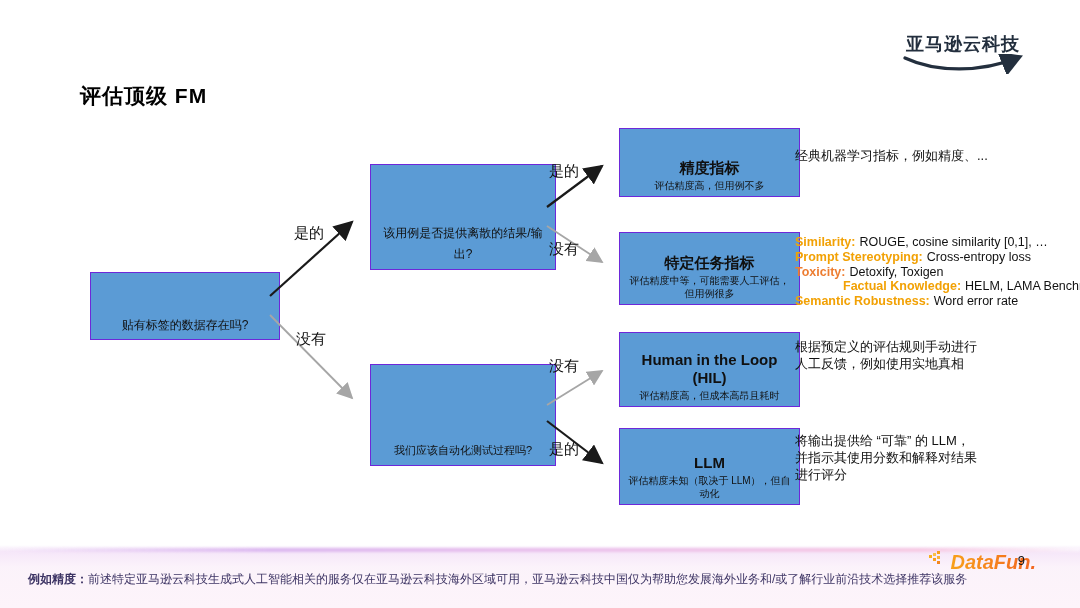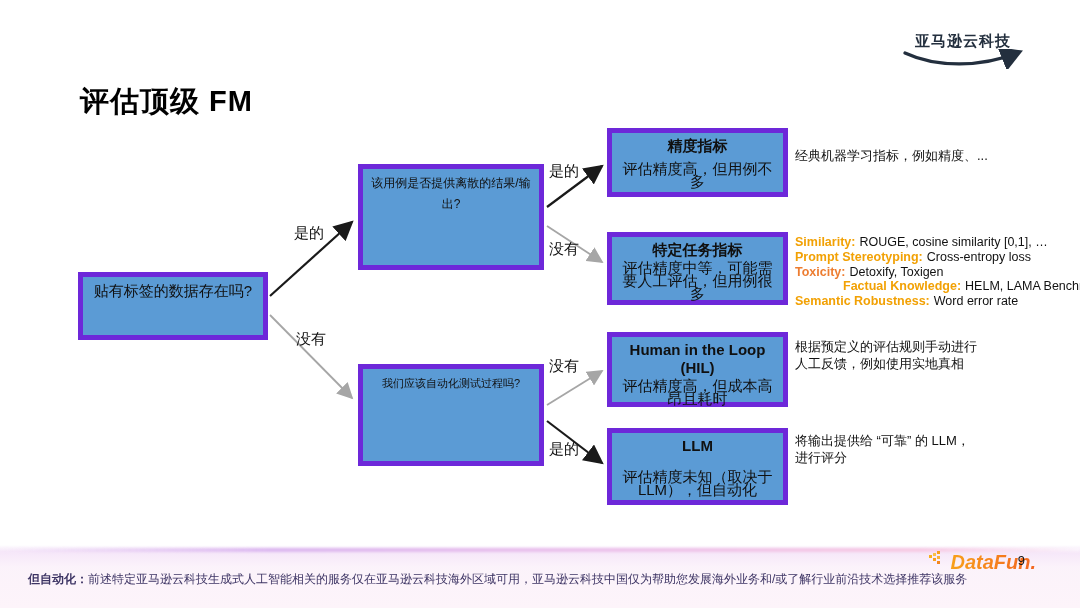--- a/index.html
+++ b/index.html
@@ -4,42 +4,42 @@
 <style>
   html,body{margin:0;padding:0;background:#e8e8e8;}
   .slide{
     position:relative; width:1080px; height:608px; background:#ffffff;
     overflow:hidden; font-family:"Liberation Sans","DejaVu Sans",sans-serif;
     color:#111;
   }
   
   .slide-title{
     position:absolute; left:80px; top:82px;
-    font-size:29px; font-weight:bold; color:#000; letter-spacing:1px;
+    font-size:21px; font-weight:bold; color:#000; letter-spacing:1px;
   }
   .brand{
     position:absolute; right:42px; top:32px; width:150px; text-align:center;
   }
-  .brand-name{ font-size:15px; font-weight:bold; color:#232F3E; letter-spacing:1px; }
+  .brand-name{ font-size:18px; font-weight:bold; color:#232F3E; letter-spacing:1px; }
   .brand-smile{ display:block; margin:-2px auto 0; }
   
   .node{
-    position:absolute; background:#5B9BD5; border:5px solid #6d28d9;
-    display:flex; flex-direction:column; align-items:center; justify-content:space-between;
-    text-align:center; color:#101010; box-sizing:border-box; padding:4px 8px;
+    position:absolute; background:#5B9BD5; border:1px solid #6d28d9;
+    display:flex; flex-direction:column; align-items:center; justify-content:flex-end;
+    text-align:center; color:#101010; box-sizing:border-box; padding:4px 8px;margin-left:12px;
   }
-  .node-root      {left:78px;  top:272px; width:190px; height:68px;  font-size:15px; line-height:20px;}
+  .node-root      {left:78px;  top:272px; width:190px; height:68px;  font-size:12px; line-height:20px;}
   .node-discrete  {left:358px; top:164px; width:186px; height:106px; font-size:12px; line-height:21px;}
   .node-automate  {left:358px; top:364px; width:186px; height:102px; font-size:11px; line-height:21px;}
   .leaf-a{left:607px; top:128px; width:181px; height:69px;}
   .leaf-b{left:607px; top:232px; width:181px; height:73px;}
   .leaf-c{left:607px; top:332px; width:181px; height:75px;}
   .leaf-d{left:607px; top:428px; width:181px; height:77px;}
   .leaf-title{font-size:15px; font-weight:600; line-height:18px;}
-  .leaf-sub{font-size:15px; line-height:13px; margin-top:2px;}
+  .leaf-sub{font-size:10px; line-height:13px; margin-top:2px;}
   
   .arrows{position:absolute; left:0; top:0; pointer-events:none;}
   .edge-label{position:absolute; font-size:15px; color:#111;}
   .lbl-root-yes{left:294px; top:224px;}
   .lbl-root-no {left:296px; top:330px;}
   .lbl-disc-yes{left:549px; top:162px;}
   .lbl-disc-no {left:549px; top:240px;}
   .lbl-auto-no {left:549px; top:357px;}
   .lbl-auto-yes{left:549px; top:440px;}
   
@@ -170,25 +170,26 @@
     </div>
   </div>
 
   <div class="note note-hil">
     <div>根据预定义的评估规则手动进行</div>
     <div>人工反馈，例如使用实地真相</div>
   </div>
 
   <div class="note note-llm">
     <div>将输出提供给 “可靠” 的 LLM，</div>
+    <div>并指示其使用分数和解释对结果</div>
     <div>进行评分</div>
   </div>
 
   <div class="footer-band"></div>
   <div class="footer-line"></div>
   <div class="disclaimer">
-    <b>但自动化：</b><span>前述特定亚马逊云科技生成式人工智能相关的服务仅在亚马逊云科技海外区域可用，亚马逊云科技中国仅为帮助您发展海外业务和/或了解行业前沿技术选择推荐该服务</span>
+    <b>例如精度：</b><span>前述特定亚马逊云科技生成式人工智能相关的服务仅在亚马逊云科技海外区域可用，亚马逊云科技中国仅为帮助您发展海外业务和/或了解行业前沿技术选择推荐该服务</span>
   </div>
   <div class="datafun-dots"></div>
   <div class="datafun">DataFun.</div>
   <div class="page-number">9</div>
 
 </div>
 
 </body></html>

